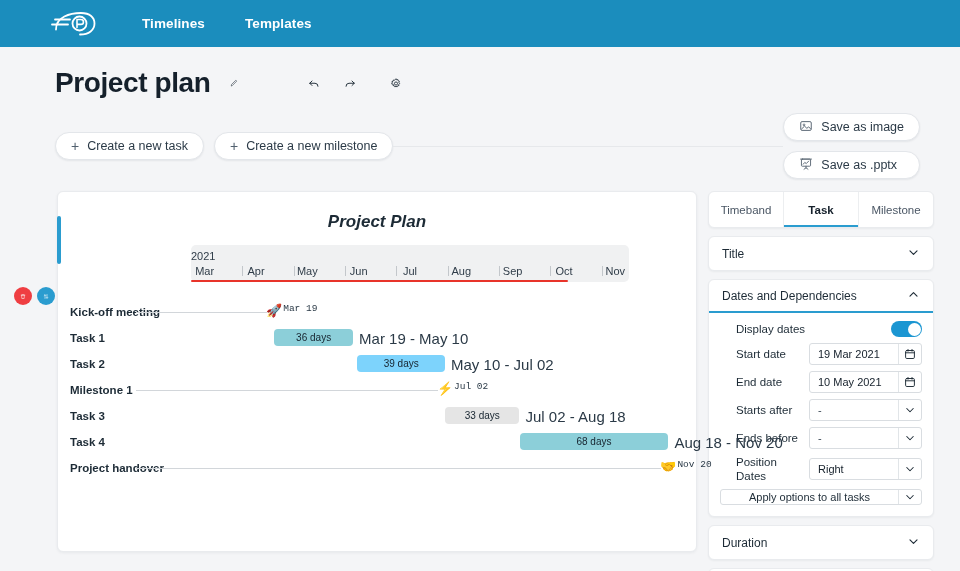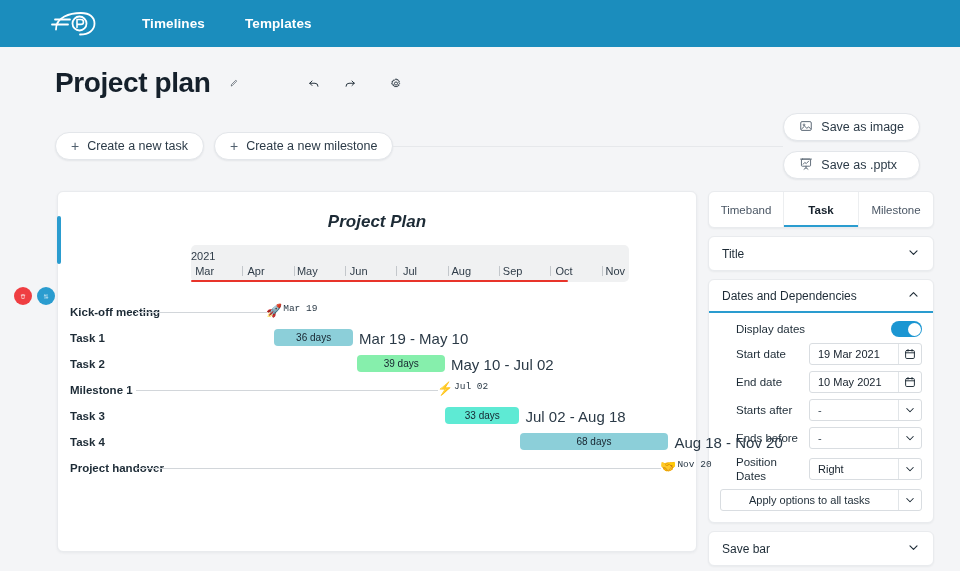--- a/index.html
+++ b/index.html
@@ -198,21 +198,21 @@
   }
   .inputbox .val { flex:1 1 auto; }
   .inputbox .trail {
     width: 23px; height:100%; display:flex; align-items:center; justify-content:center;
     border-left:1px solid #e1e5e8; color:#2b3a47;
   }
   .dash { color:#3b4855; }
 
   .applybtn {
     margin-top: 4px; display:flex; align-items:center;
-    height: 22px; border:1px solid #d9dde1; border-radius:3px; background:#fff;
+    height: 16px; border:1px solid #d9dde1; border-radius:3px; background:#fff;
     cursor:pointer;
   }
   .applybtn .lbl {
     flex:1 1 auto; text-align:center; font-size:11px; color:#1d2b36;
   }
   .applybtn .trail {
     width:23px; height:100%; display:flex; align-items:center; justify-content:center;
     border-left:1px solid #e1e5e8;
   }
 </style>
@@ -358,38 +358,38 @@
           <div class="track">
             <div class="bar" style="left: 19%; width: 18%; background: rgb(140, 207, 217);">
               <span>36 days</span>
             </div>
             <div class="bar-date" style="left: calc(37% + 6px);">Mar 19 - May 10</div>
           </div>
         </div>
         <div class="row">
           <div class="row-label">Task 2</div>
           <div class="track">
-            <div class="bar" style="left: 38%; width: 20%; background: #86efac;">
+            <div class="bar" style="left: 38%; width: 20%; background: #7dd3fc;">
               <span>39 days</span>
             </div>
             <div class="bar-date" style="left: calc(58% + 6px);">May 10 - Jul 02</div>
           </div>
         </div>
         <div class="row">
           <div class="row-label">Milestone 1</div>
           <div class="track">
             <div class="ms-line" style="left: -55px; width: calc(58% + 48px);"></div>
             <div class="ms-icon" style="left: 58%;">⚡</div>
             <div class="ms-date" style="left: calc(58% + 9px);">Jul 02</div>
           </div>
         </div>
         <div class="row">
           <div class="row-label">Task 3</div>
           <div class="track">
-            <div class="bar" style="left: 58%; width: 17%; background: #5eead4;">
+            <div class="bar" style="left: 58%; width: 17%; background: #e5e5e5;">
               <span>33 days</span>
             </div>
             <div class="bar-date" style="left: calc(75% + 6px);">Jul 02 - Aug 18</div>
           </div>
         </div>
         <div class="row">
           <div class="row-label">Task 4</div>
           <div class="track">
             <div class="bar" style="left: 75%; width: 34%; background: rgb(140, 207, 217);">
               <span>68 days</span>
@@ -532,20 +532,30 @@
           <span class="trail">
             <svg width="12" height="12" viewBox="0 0 24 24" fill="none" stroke="#1d2b36" stroke-width="2.1" stroke-linecap="round" stroke-linejoin="round">
                 <path d="M5.5 9 L12 15.5 L18.5 9"></path>
               </svg>
           </span>
         </div>
 
       </div>
     </div>
 
+    <div class="sect">
+      <div class="sect-head">
+        <span>Duration</span>
+        <span>
+          <svg width="13" height="13" viewBox="0 0 24 24" fill="none" stroke="#1d2b36" stroke-width="2.1" stroke-linecap="round" stroke-linejoin="round">
+              <path d="M5.5 9 L12 15.5 L18.5 9"></path>
+            </svg>
+        </span>
+      </div>
+    </div>
 
     <div class="sect">
       <div class="sect-head">
         <span>Save bar</span>
         <span>
           <svg width="13" height="13" viewBox="0 0 24 24" fill="none" stroke="#1d2b36" stroke-width="2.1" stroke-linecap="round" stroke-linejoin="round">
               <path d="M5.5 9 L12 15.5 L18.5 9"></path>
             </svg>
         </span>
       </div>

